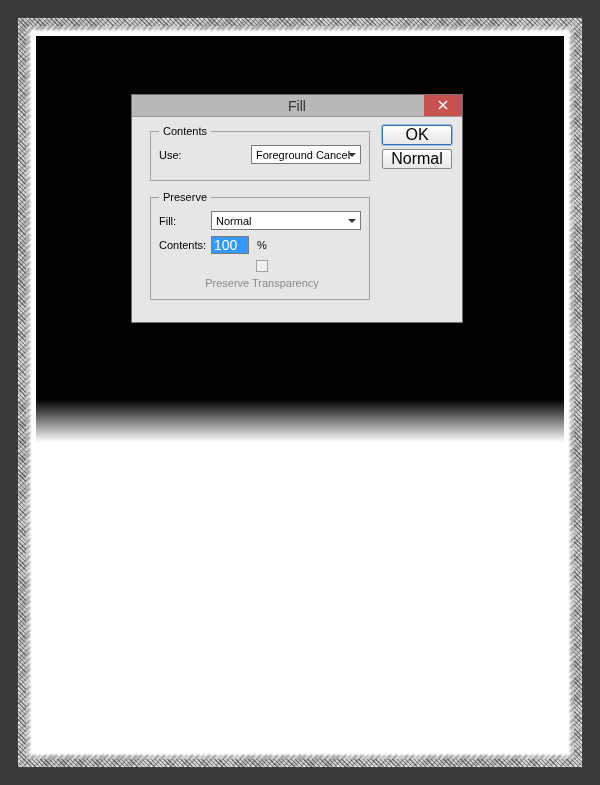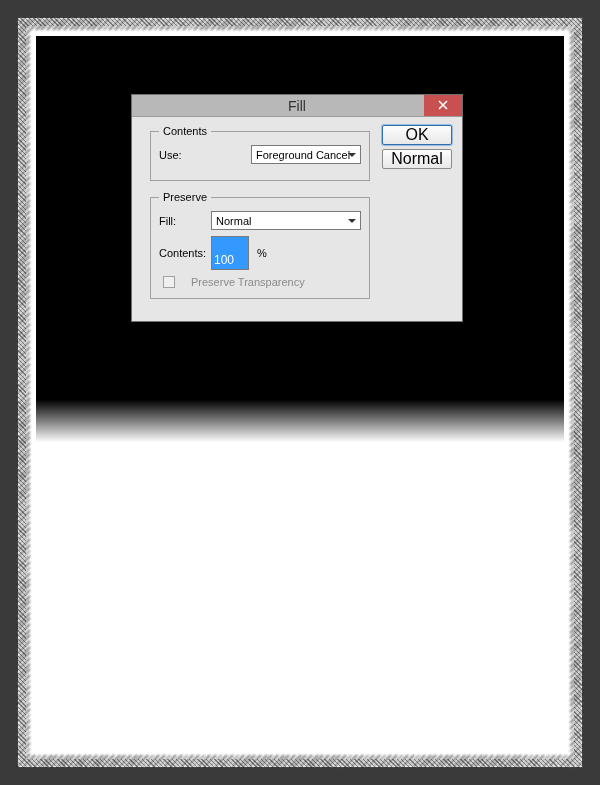--- a/index.html
+++ b/index.html
@@ -163,34 +163,35 @@
       display: flex;
       align-items: center;
       justify-content: center;
     }
     .text-input {
       width: 38px;
       height: 18px;
       border: 1px solid #7a7a7a;
       background: #fff;
       text-align: left;
-      padding: 16px 2px;
-      font-size: 12px;
+      padding: 0 2px;
+      font-size: 14px;
     }
     .text-input.selected {
       background: #3399ff;
       color: #fff;
     }
     .percent { margin-left: 4px; }
     .checkbox-row {
       display: flex;
       align-items: center;
-      gap: 16px;
+      gap: 5px;
       margin-left: 4px;
       color: #8a8a8a;
+      flex-direction: column;
     }
     .checkbox {
       width: 12px;
       height: 12px;
       border: 1px solid #a0a0a0;
       background: #f0f0f0;
     }
     .btn {
       height: 20px;
       background: linear-gradient(#fdfdfd, #e8e8e8);

